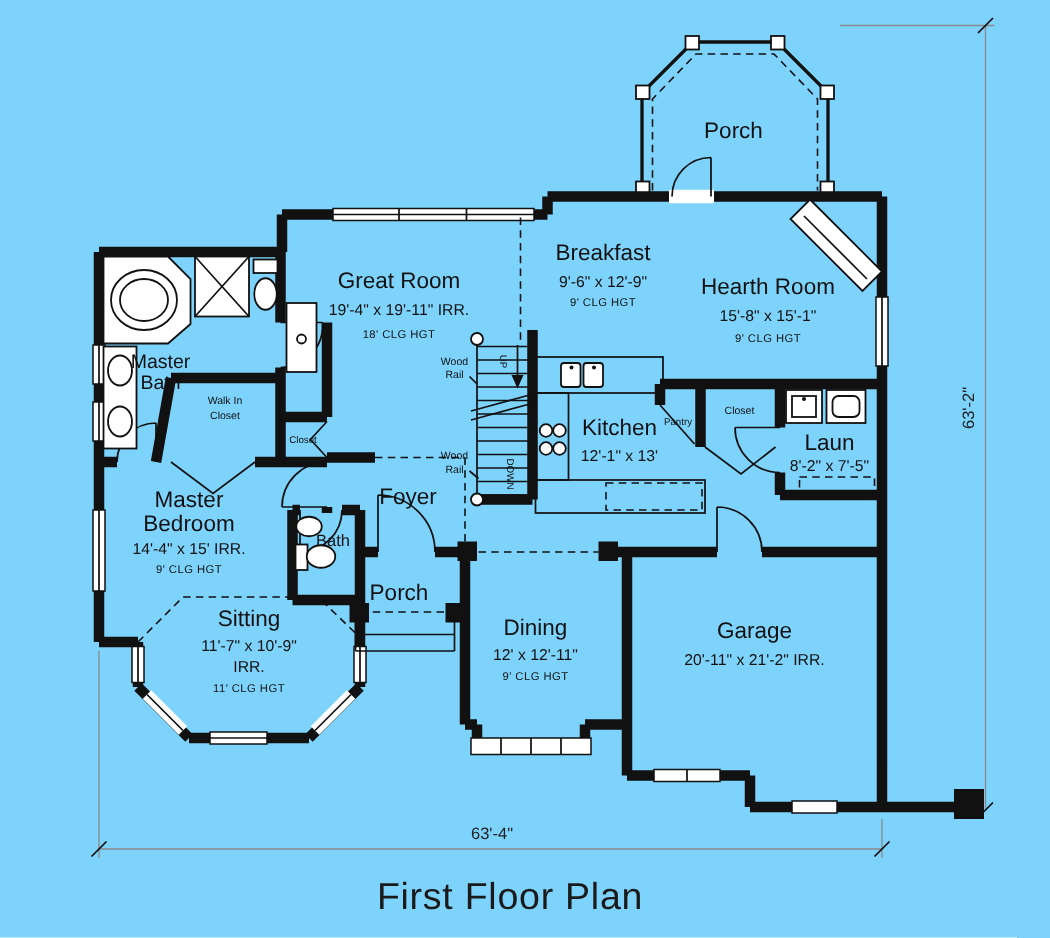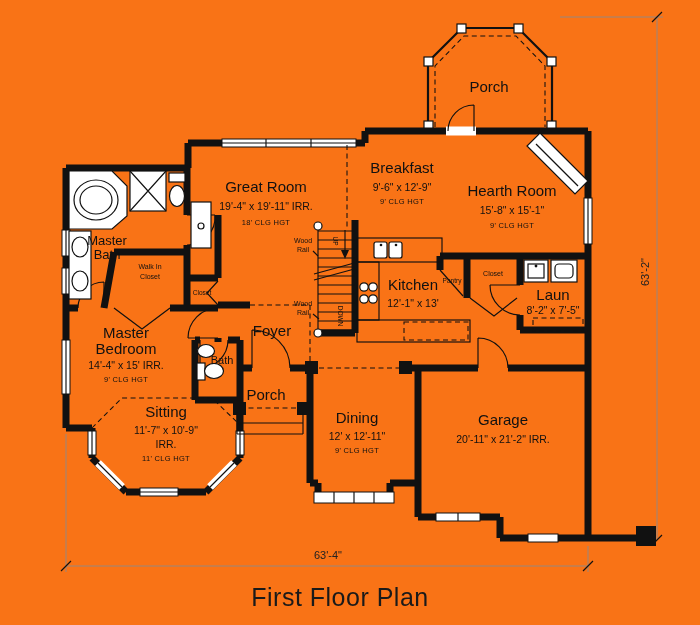--- a/index.html
+++ b/index.html
@@ -1,16 +1,16 @@
 <!DOCTYPE html>
 <html><head>
 <meta charset="utf-8">
 <style>
   html,body{margin:0;padding:0;background:#fff;}
-  .canvas{position:relative;width:700px;height:625px;background:#f97316;overflow:hidden;}
+  .canvas{position:relative;width:700px;height:625px;background:#7dd3fc;overflow:hidden;}
   svg{position:absolute;inset:0;}
   svg text{fill:#111;font-family:"Liberation Sans","DejaVu Sans",sans-serif;text-anchor:middle;}
   .name{font-size:15px;}
   .name2{font-size:13px;}
   .size{font-size:10.5px;}
   .clg{font-size:7.5px;letter-spacing:.3px;}
   .tiny{font-size:7px;}
   .tiny2{font-size:6.5px;}
   .bath{font-size:11px;}
   .dimtxt{font-size:11px;fill:#222;}

